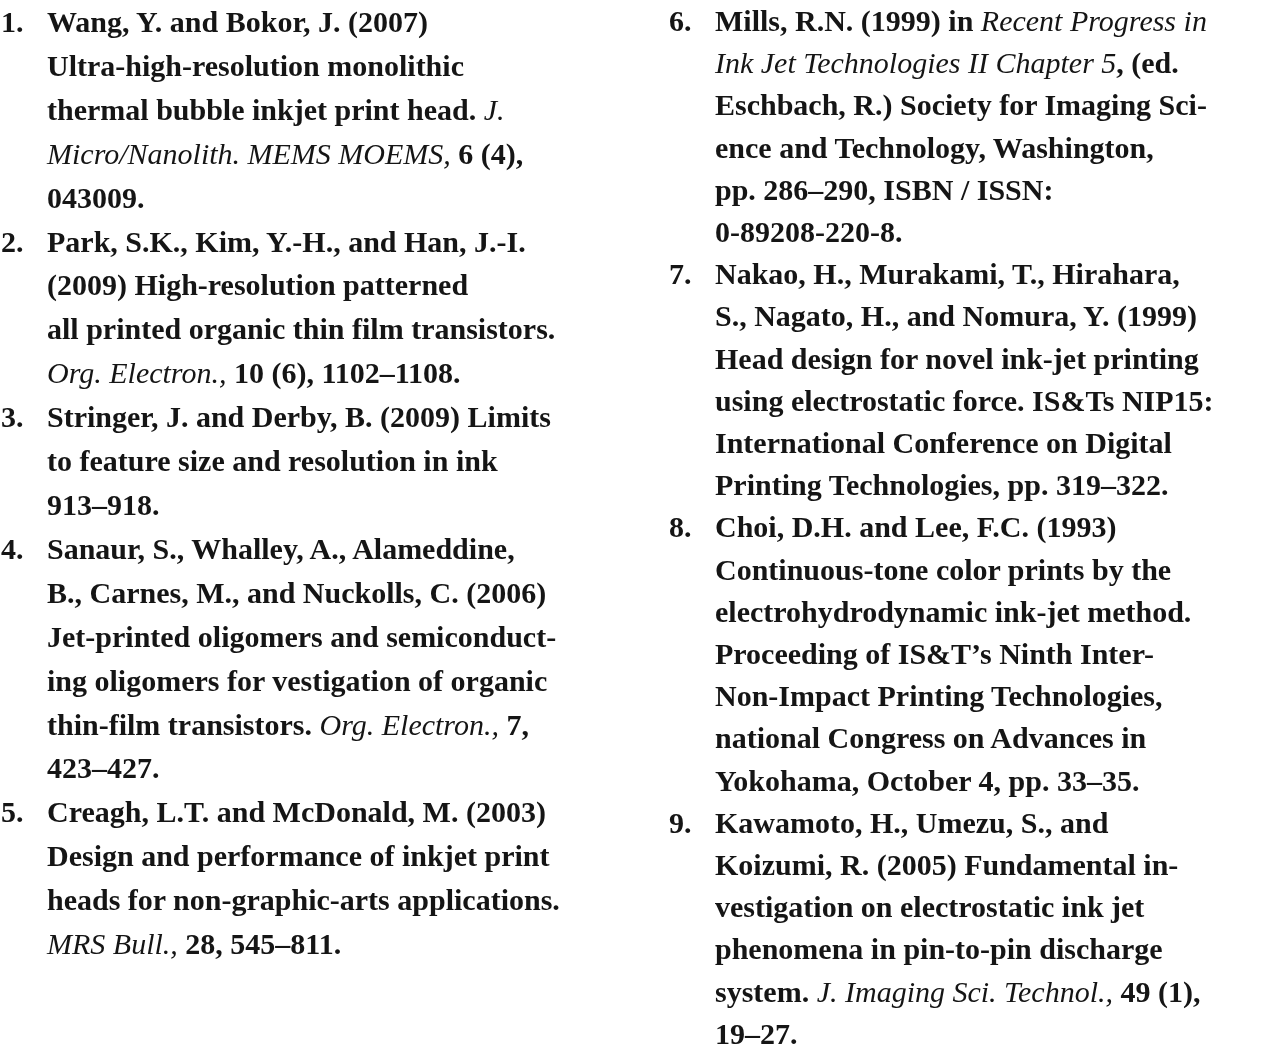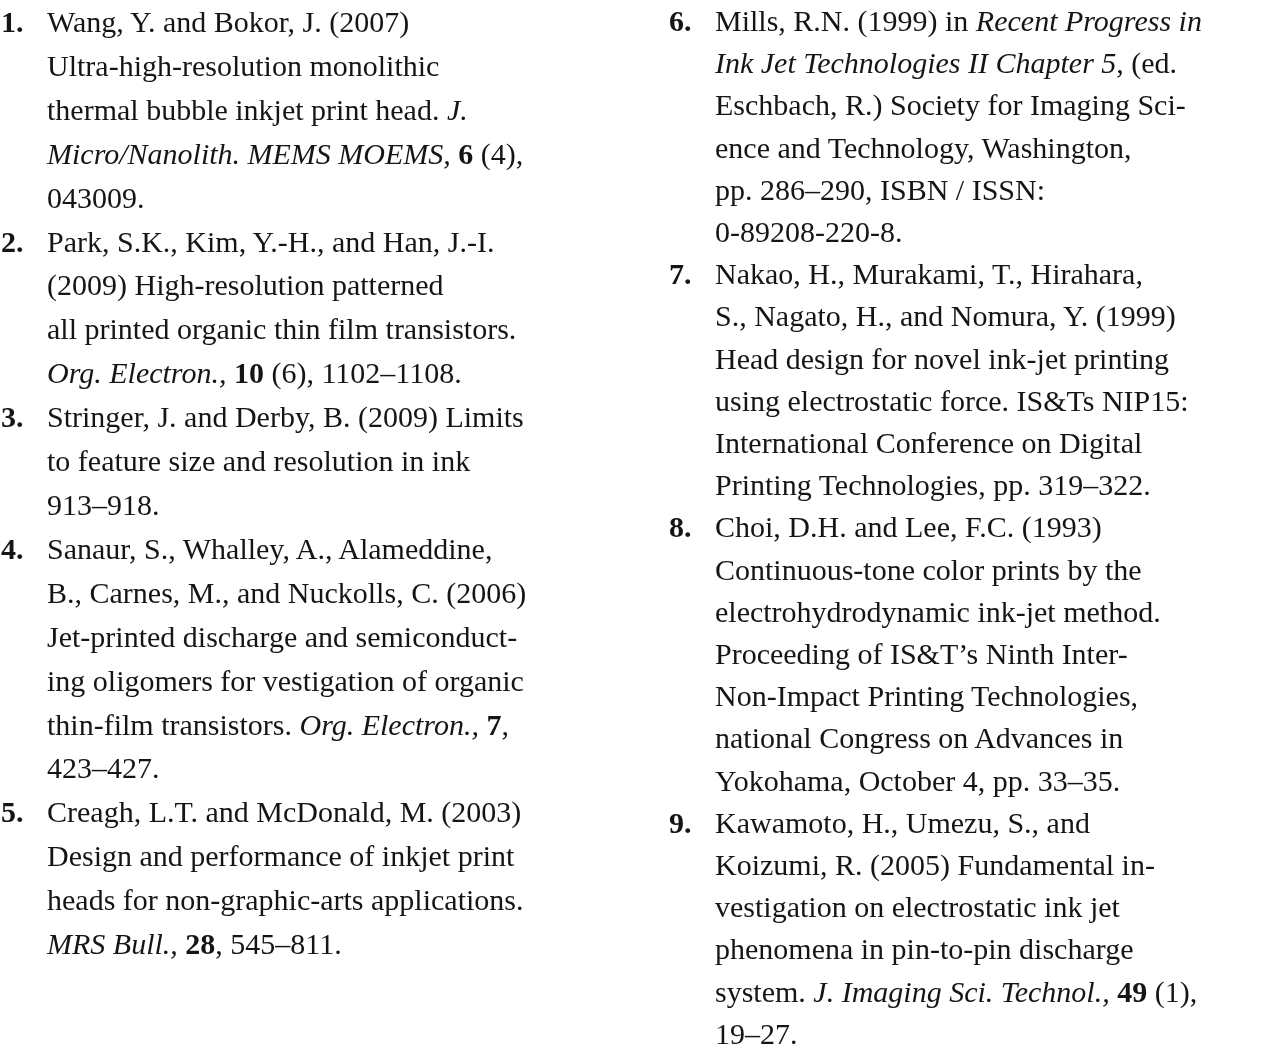--- a/index.html
+++ b/index.html
@@ -37,21 +37,21 @@
   }
   .ref-num {
     position: absolute;
     left: 1px;
     top: 0;
     font-weight: bold;
   }
   .ref-line {
     white-space: nowrap;
   }
-  .seg-r { font-style: normal; font-weight: normal; }
+  .seg-r { font-style: normal; font-weight: bold; }
   .seg-i { font-style: italic; }
   .seg-b { font-weight: bold; }
 </style>
 </head>
 <body>
 
 <div class="page">
   <div class="col col-left">
       <div class="ref">
         <span class="ref-num">1.</span>
@@ -78,21 +78,21 @@
           <div class="ref-line"><span class="seg-r">Stringer, J. and Derby, B. (2009) Limits</span></div>
           <div class="ref-line"><span class="seg-r">to feature size and resolution in ink</span></div>
           <div class="ref-line"><span class="seg-r">913–918.</span></div>
         </div>
       </div>
       <div class="ref">
         <span class="ref-num">4.</span>
         <div class="ref-body">
           <div class="ref-line"><span class="seg-r">Sanaur, S., Whalley, A., Alameddine,</span></div>
           <div class="ref-line"><span class="seg-r">B., Carnes, M., and Nuckolls, C. (2006)</span></div>
-          <div class="ref-line"><span class="seg-r">Jet-printed discharge and semiconduct-</span></div>
+          <div class="ref-line"><span class="seg-r">Jet-printed oligomers and semiconduct-</span></div>
           <div class="ref-line"><span class="seg-r">ing oligomers for vestigation of organic</span></div>
           <div class="ref-line"><span class="seg-r">thin-film transistors. </span><span class="seg-i">Org. Electron.,</span><span class="seg-r"> </span><span class="seg-b">7</span><span class="seg-r">,</span></div>
           <div class="ref-line"><span class="seg-r">423–427.</span></div>
         </div>
       </div>
       <div class="ref">
         <span class="ref-num">5.</span>
         <div class="ref-body">
           <div class="ref-line"><span class="seg-r">Creagh, L.T. and McDonald, M. (2003)</span></div>
           <div class="ref-line"><span class="seg-r">Design and performance of inkjet print</span></div>

